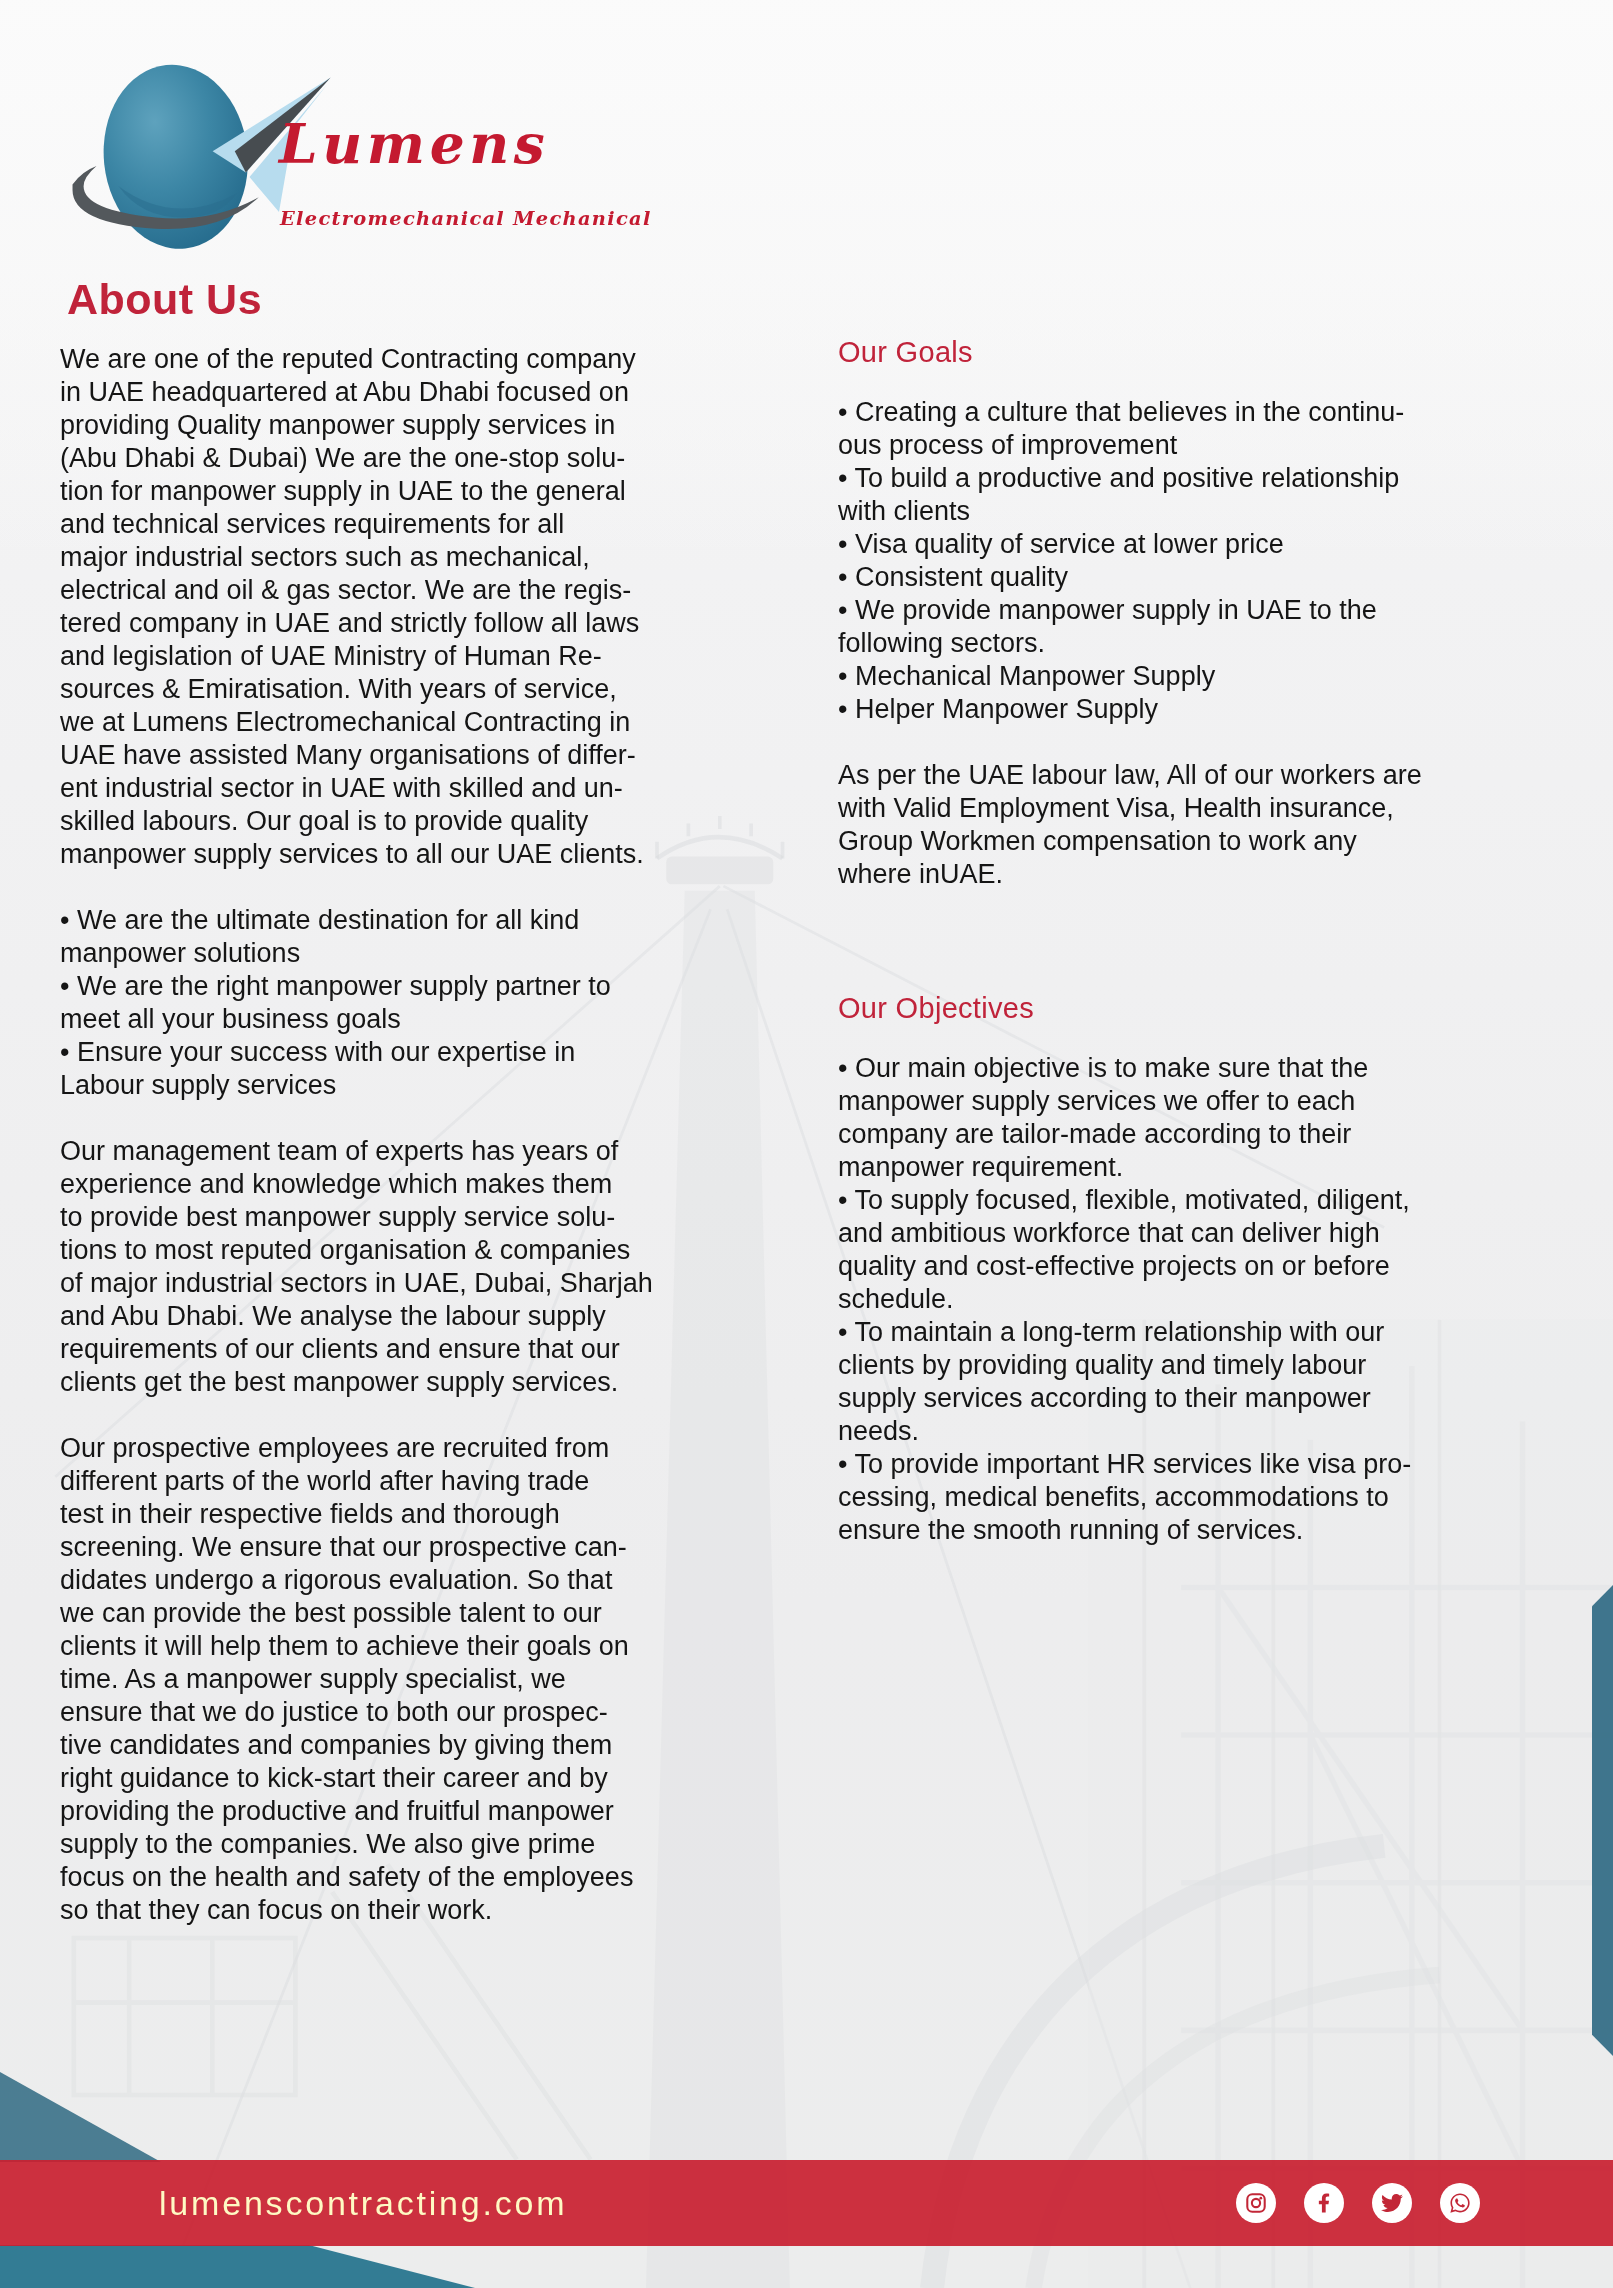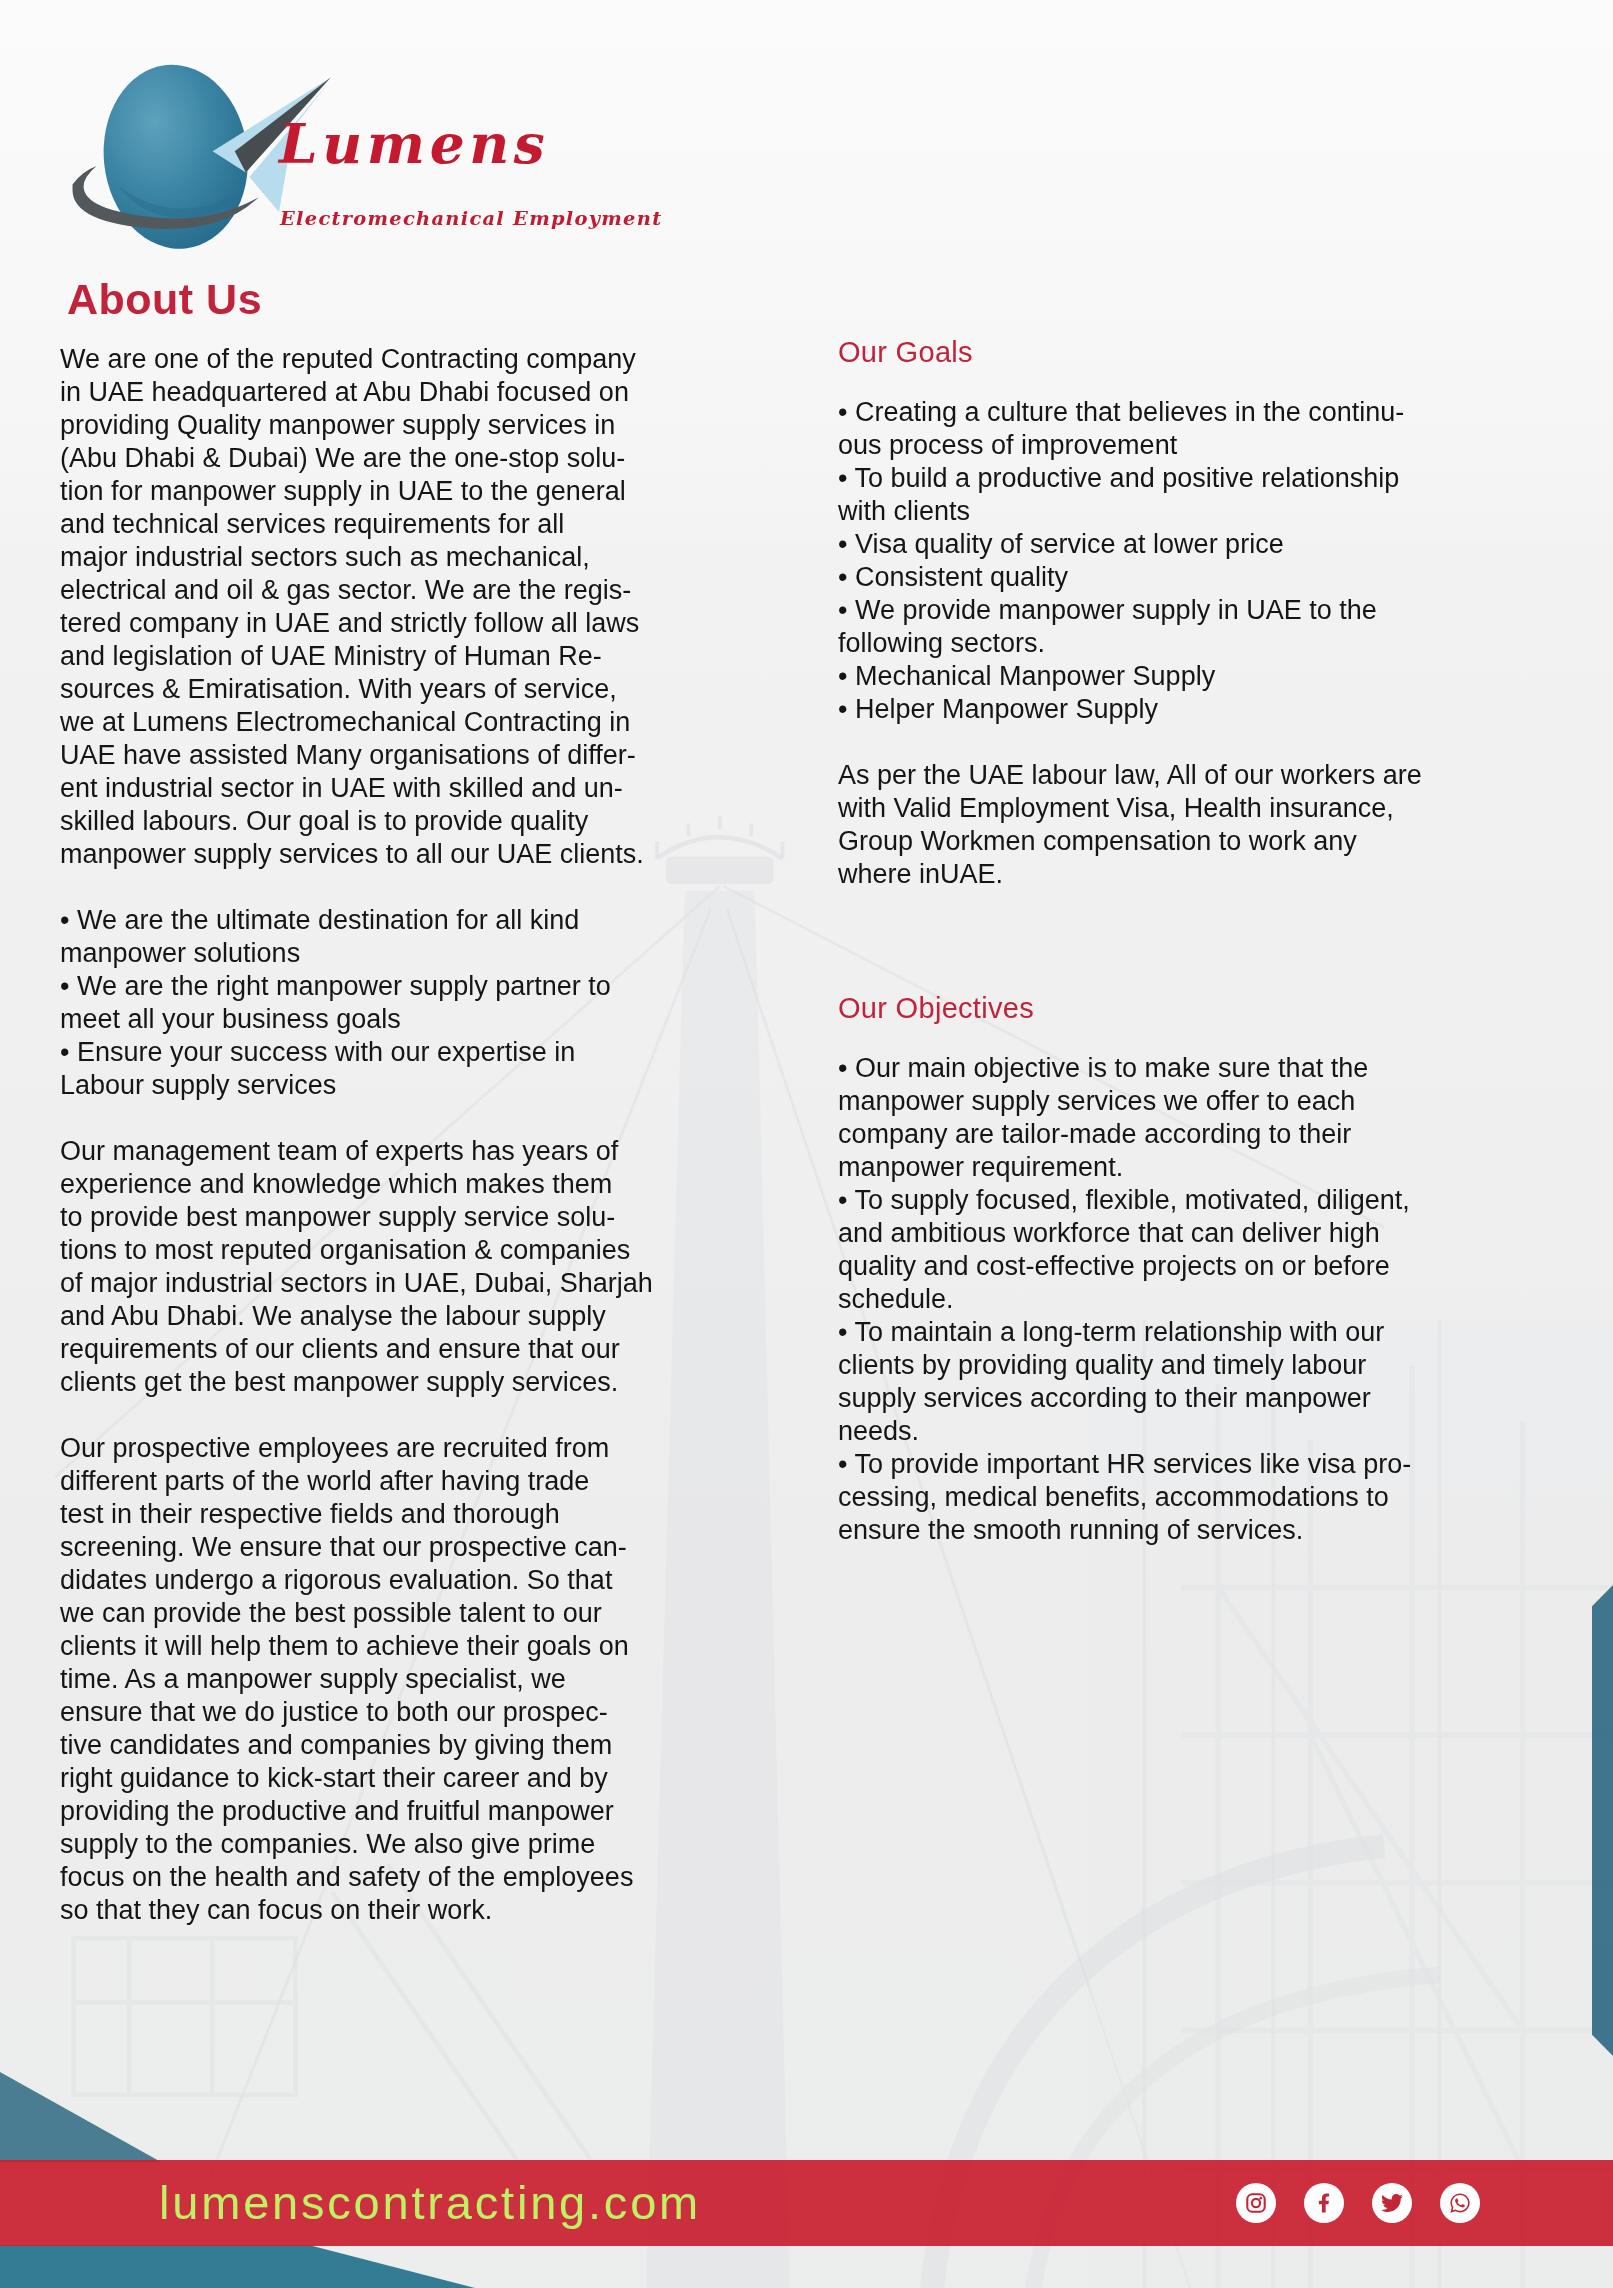--- a/index.html
+++ b/index.html
@@ -41,21 +41,21 @@
     background:rgba(47,104,129,.85);clip-path:polygon(0 0,100% 100%,0 100%);}
   .wedge-down{position:absolute;left:0;top:2245px;width:475px;height:43px;
     background:rgba(41,118,143,.95);clip-path:polygon(0 0,65% 0,100% 100%,0 100%);}
   .edge-strip{position:absolute;right:0;top:1585px;width:21px;height:471px;
     background:rgba(44,104,130,.9);
     clip-path:polygon(100% 0%,100% 100%,0% 95.5%,0% 4.5%);}
   
   .footer-band{position:absolute;left:0;top:2160px;width:100%;height:86px;
     background:rgba(201,31,48,.92);}
   .website{position:absolute;left:159px;top:0;height:86px;line-height:86px;
-    color:#bef264;font-size:47px;letter-spacing:2.8px;font-weight:400;}
+    color:#fef9c3;font-size:34px;letter-spacing:2.8px;font-weight:400;}
   .socials{position:absolute;right:133px;top:0;height:86px;display:flex;align-items:center;gap:28px;}
   .soc{width:40px;height:40px;border-radius:50%;background:#ffffff;display:flex;
     align-items:center;justify-content:center;}
   .soc svg{display:block;}
 </style>
 </head>
 <body>
 
 <svg class="bg-art" width="1613" height="2289" viewBox="0 0 1748 2480">
 
@@ -101,21 +101,21 @@
 
     <path d="M8,148 q10,-14 26,-20 q-14,12 -14,22 q0,26 78,34 q62,6 112,-22 q-40,38 -112,34 q-90,-6 -90,-42 q0,-3 0,-6z" fill="#53585c"></path>
 
     <g>
       <polygon points="288,32 160,112 196,135" fill="#b7dcee"></polygon>
       <polygon points="288,32 196,135 184,112" fill="#474c50"></polygon>
       <polygon points="284,40 200,140 232,178 248,86" fill="#b7dcee"></polygon>
     </g>
   </svg>
   <div class="logo-name" style="color:#c41a30;">Lumens</div>
-  <div class="logo-tagline" style="color:#c41a30;">Electromechanical Employment</div>
+  <div class="logo-tagline" style="color:#c41a30;">Electromechanical Mechanical</div>
 </div>
 
 <div class="h-about" style="color:#c0233a;">About Us</div>
 
 <div class="col col-left">
   <p class="pre">We are one of the reputed Contracting company
 in UAE headquartered at Abu Dhabi focused on
 providing Quality manpower supply services in
 (Abu Dhabi &amp; Dubai) We are the one-stop solu-
 tion for manpower supply in UAE to the general

